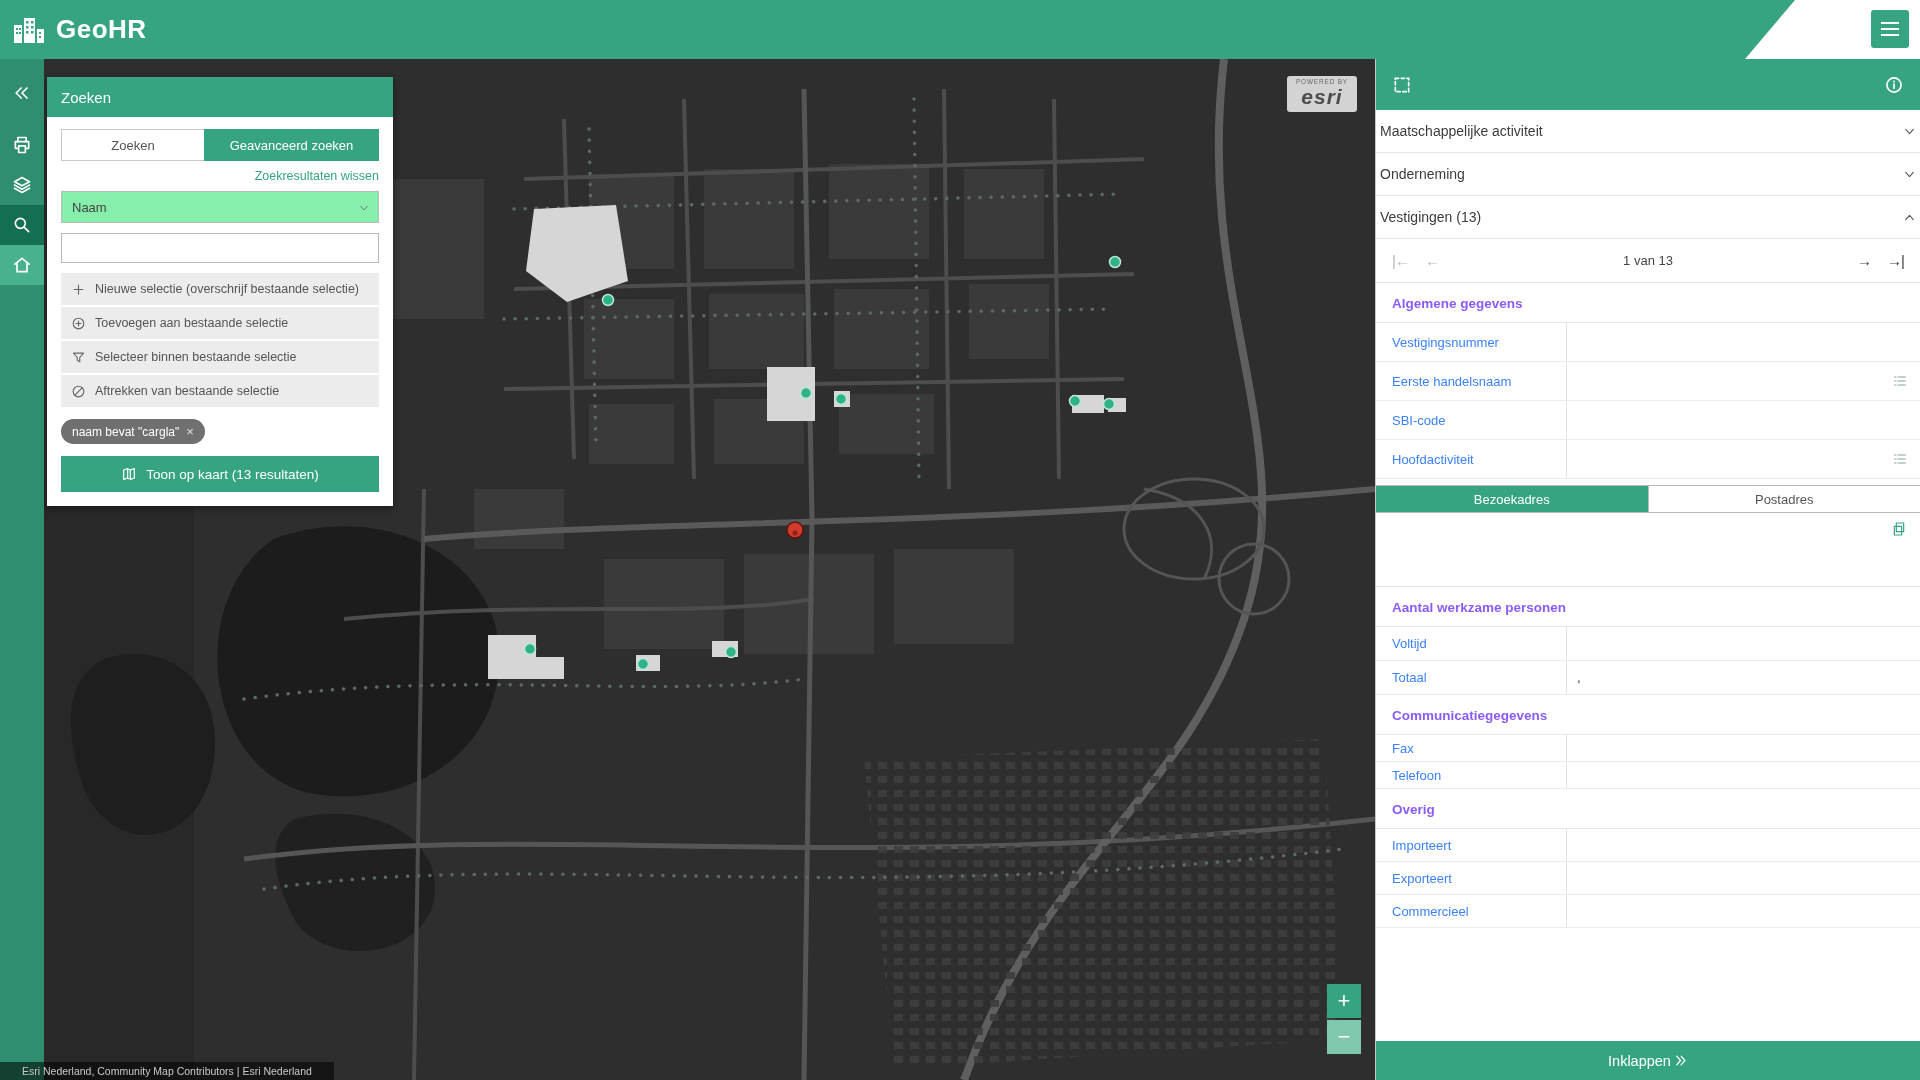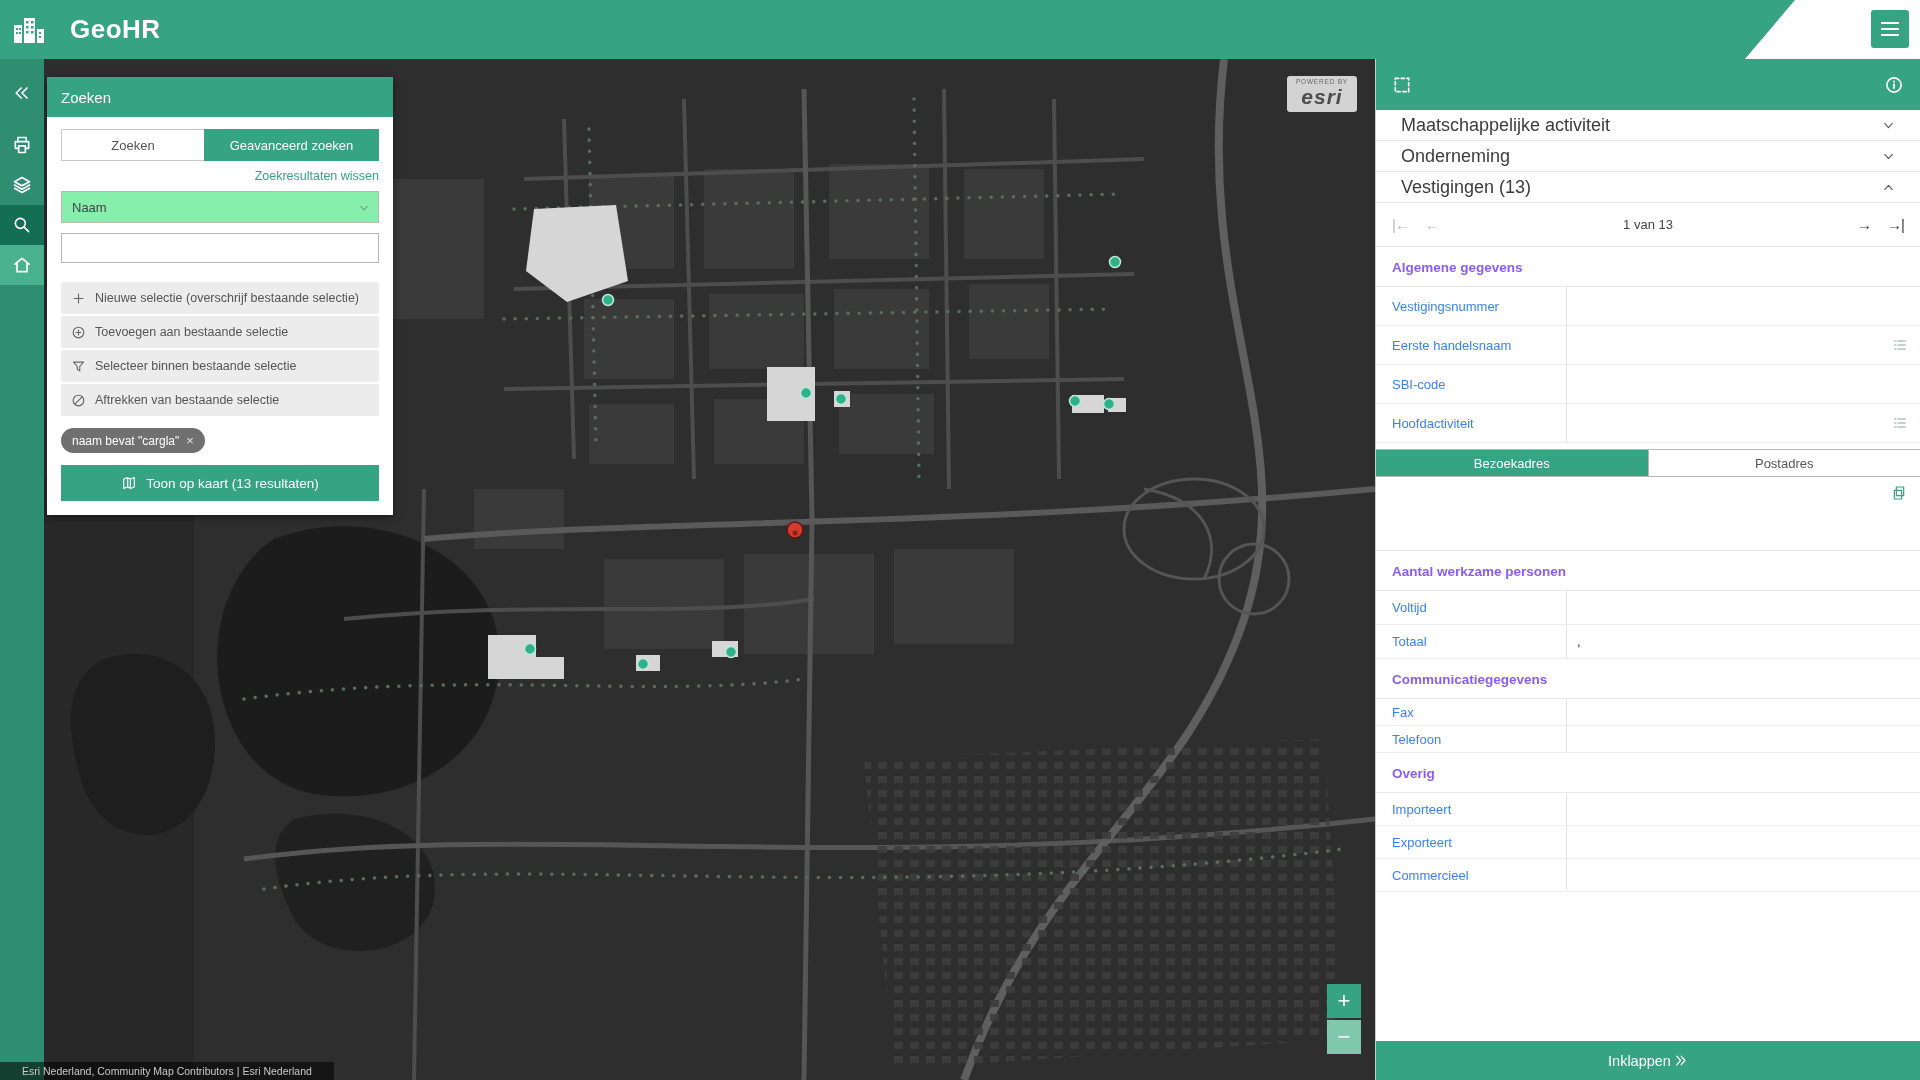--- a/index.html
+++ b/index.html
@@ -2,21 +2,21 @@
 <html><head>
 <meta charset="utf-8">
 <style>
   *{margin:0;padding:0;box-sizing:border-box}
   html,body{width:1920px;height:1080px;overflow:hidden}
   body{font-family:"Liberation Sans",sans-serif;background:#2e2e2e;position:relative;color:#333}
   svg{display:block}
 
   
   .app-header{position:absolute;top:0;left:0;width:1920px;height:59px;background:#36a483;z-index:60;display:flex;align-items:center;padding-left:12px}
-  .logo-wrap{display:flex;align-items:center;gap:24px}
+  .logo-wrap{display:flex;align-items:center;gap:10px}
   .app-title{color:#fff;font-size:26px;font-weight:bold;letter-spacing:.5px}
   .header-wedge{position:absolute;top:0;right:0;width:200px;height:59px;background:#ffffff;clip-path:polygon(75px 0,200px 0,200px 59px,25px 59px)}
   .menu-btn{position:absolute;top:10px;right:11px;width:38px;height:38px;background:#36a483;border:none;border-radius:3px;display:flex;flex-direction:column;justify-content:center;align-items:center;gap:4px;cursor:pointer;z-index:61}
   .menu-btn span{display:block;width:18px;height:2px;background:#fff}
 
   
   .left-rail{position:absolute;top:59px;left:0;bottom:0;width:44px;background:#2e8e6f;z-index:50;display:flex;flex-direction:column;align-items:center;padding-top:14px}
   .rail-btn{width:44px;height:40px;display:flex;align-items:center;justify-content:center;background:transparent;border:none;cursor:pointer;color:#fff}
   .rail-btn.first{margin-bottom:12px}
   .rail-btn.active{background:#136e52}
@@ -41,34 +41,34 @@
   .sp-body{background:#fff;padding:12px 14px 14px}
   .sp-tabs{display:flex}
   .sp-tab{height:32px;font-size:13px;display:flex;align-items:center;justify-content:center;cursor:pointer;border:1px solid #c9c9c9;background:#fff;color:#555}
   .sp-tab.t0{width:45%;border-right:none}
   .sp-tab.t1{width:55%}
   .sp-tab.active{background:#36a483;border-color:#36a483;color:#fff}
   .sp-clear{display:block;text-align:right;color:#36a483;font-size:12.5px;margin:8px 0 8px;cursor:pointer;text-decoration:none}
   .sp-select{position:relative;height:32px;border:1px solid #b9b9b9;display:flex;align-items:center;padding:0 10px;font-size:13px;color:#444;cursor:pointer;background:#86efac}
   .sp-select svg{position:absolute;right:8px;top:10px;width:12px;height:12px;stroke:#777;fill:none;stroke-width:2}
   .sp-input{width:100%;height:30px;border:1px solid #b9b9b9;margin-top:10px;padding:0 8px;font-size:13px;font-family:"Liberation Sans",sans-serif}
-  .sp-options{margin-top:19px}
+  .sp-options{margin-top:10px}
   .sp-option{height:32px;background:#ececec;margin-bottom:2px;display:flex;align-items:center;gap:9px;padding:0 10px;font-size:12.5px;color:#555;cursor:pointer}
   .sp-option svg{width:15px;height:15px;stroke:#666;fill:none;stroke-width:1.8;stroke-linecap:round;stroke-linejoin:round;flex:none}
   .sp-chip{display:inline-flex;align-items:center;gap:7px;margin:10px 0 2px;background:#707070;color:#fff;border-radius:13px;padding:5px 11px;font-size:12px;cursor:pointer}
   .sp-chip .x{color:#e0e0e0;font-size:13px;cursor:pointer}
   .sp-submit{margin-top:10px;width:100%;height:36px;background:#36a483;color:#fff;border:none;font-size:13.5px;display:flex;align-items:center;justify-content:center;gap:9px;cursor:pointer;font-family:"Liberation Sans",sans-serif}
   .sp-submit svg{width:16px;height:16px;stroke:#fff;fill:none;stroke-width:1.8;stroke-linejoin:round}
 
   
   .details-panel{position:absolute;top:59px;right:0;bottom:0;width:545px;background:#fff;z-index:55;border-left:1px solid #c9c9c9;display:flex;flex-direction:column}
   .dp-topbar{height:51px;background:#36a483;flex:none;display:flex;align-items:center;justify-content:space-between;padding:0 16px}
   .dp-topbar svg{width:20px;height:20px;stroke:#fff;fill:none;stroke-width:2;stroke-linecap:round}
   .dp-scroll{flex:1;overflow:hidden;position:relative}
-  .acc-row{height:31px;display:flex;align-items:center;justify-content:space-between;padding:0 25px;border-bottom:1px solid #e5e5e5;font-size:18px;color:#3c3c3c;cursor:pointer;background:#fff}
+  .acc-row{height:43px;display:flex;align-items:center;justify-content:space-between;padding:0 4px;border-bottom:1px solid #e5e5e5;font-size:14px;color:#3c3c3c;cursor:pointer;background:#fff}
   .acc-row svg{width:13px;height:13px;stroke:#555;fill:none;stroke-width:2;stroke-linecap:round;stroke-linejoin:round}
   .pagination{height:44px;display:flex;align-items:center;padding:0 16px;gap:16px;border-bottom:1px solid #e5e5e5;background:#fff}
   .pg-btn{border:none;background:none;font-size:15px;cursor:pointer;font-family:"Liberation Sans",sans-serif;letter-spacing:-1px}
   .pg-btn.disabled{color:#b8b8b8}
   .pg-btn.enabled{color:#3d3d3d}
   .pg-text{flex:1;text-align:center;font-size:13px;color:#444}
   .dp-section-title{padding:13px 16px 11px;font-size:13.5px;font-weight:bold;color:#8b5cf6;border-bottom:1px solid #e8e8e8;background:#fff}
   .dp-row{position:relative;display:grid;grid-template-columns:190px 1fr;align-items:center;border-bottom:1px solid #ededed;background:#fff}
   .dp-row.h39{height:39px}.dp-row.h34{height:34px}.dp-row.h26{height:27px}.dp-row.h33{height:33px}
   .dp-label{padding-left:16px;font-size:13px;color:#3b82f6}

